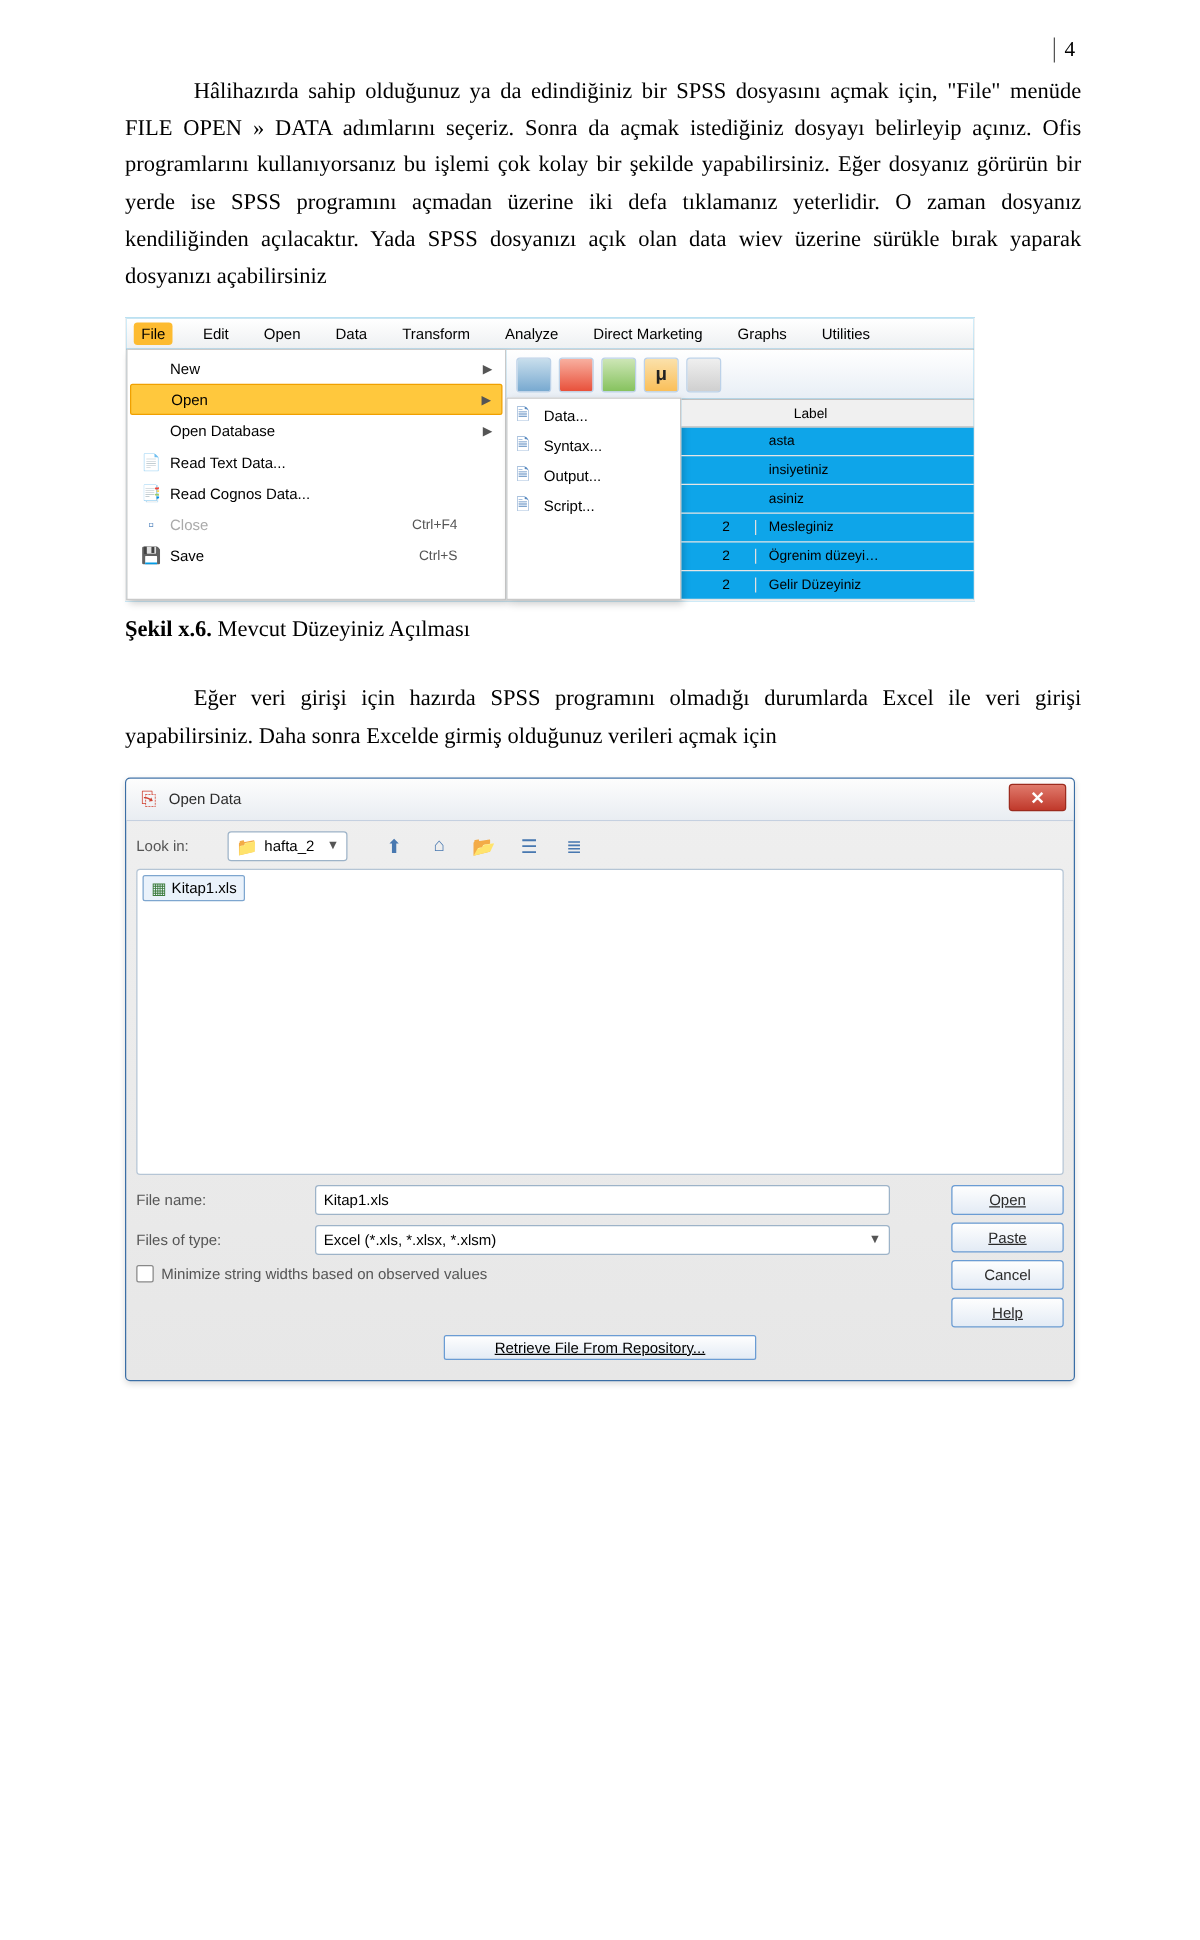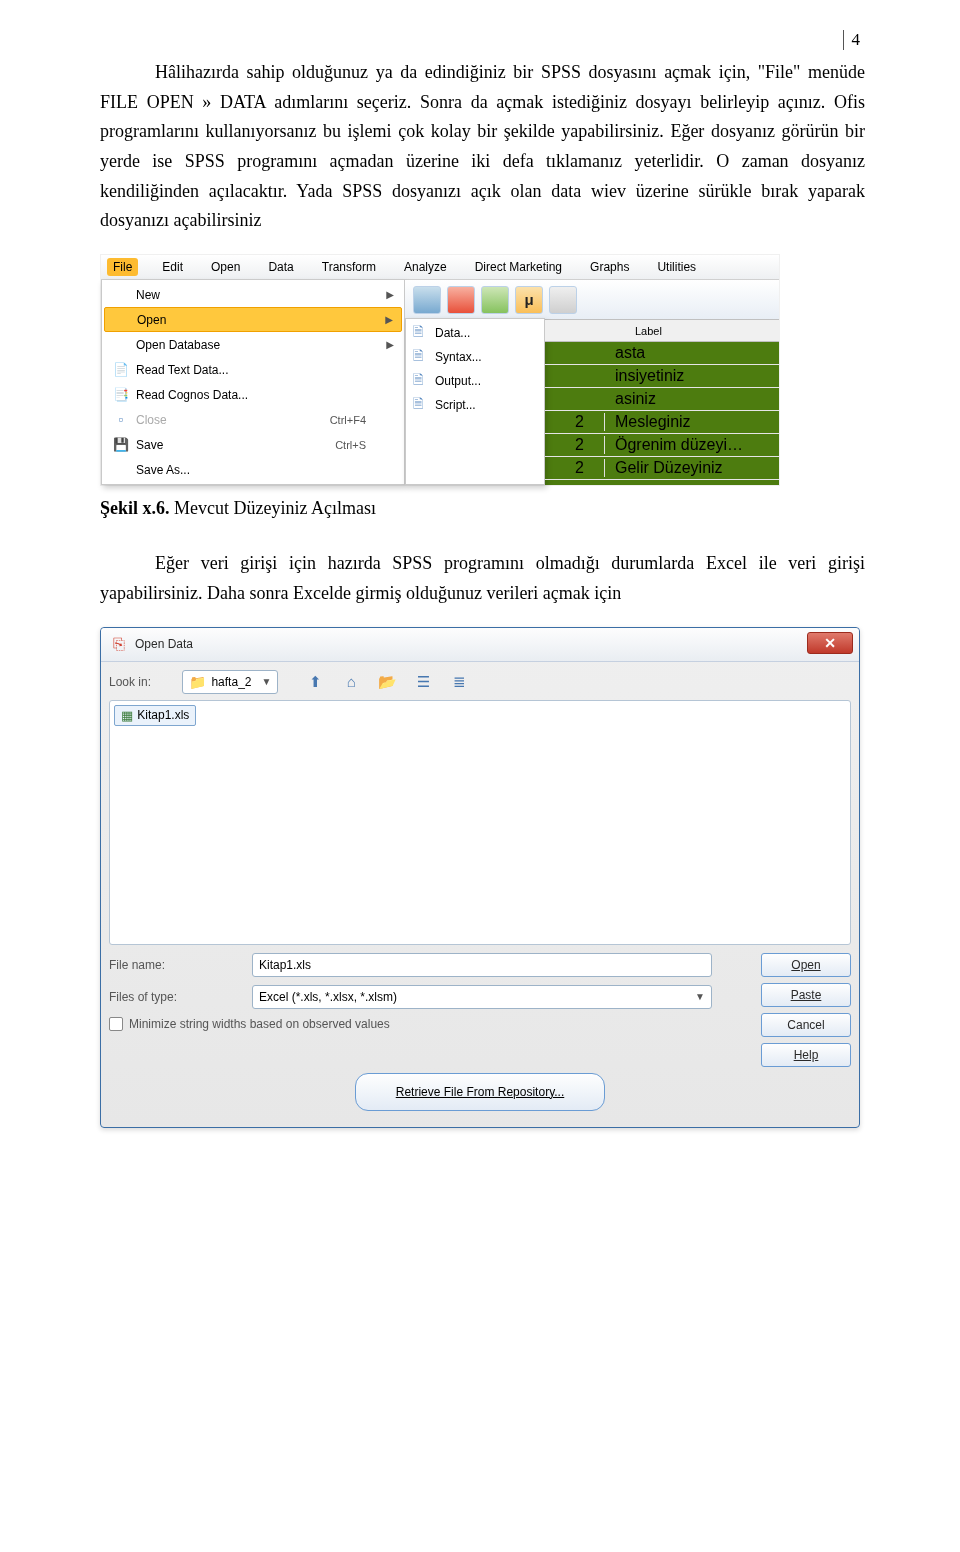--- a/index.html
+++ b/index.html
@@ -41,21 +41,21 @@
     margin: 12px 0 30px 0;
   }
   .caption-lead { font-weight: bold; }
 
   
   .spss-shot {
     width: 680px;
     font-family: Tahoma, Arial, sans-serif;
     font-size: 12px;
     border: 1px solid #f0f0f0;
-    background: #4d7c0f;
+    background: #0ea5e9;
     margin: 15px 0 5px 0;
   }
   .menubar {
     display: flex;
     background: linear-gradient(#fff, #eef0f2);
     border-bottom: 1px solid #d0d0d0;
     padding: 3px 6px;
     gap: 20px;
   }
   .menubar .hot { background: #fdbb30; padding: 2px 6px; border-radius: 3px; }
@@ -126,21 +126,21 @@
     align-items: center;
     font-size: 11px;
   }
   .grid-head .c1 { width: 60px; border-right: 1px solid #c0c0c0; text-align: center; }
   .grid-head .c2 { flex: 1; padding-left: 30px; }
   .grid-row {
     display: flex;
     height: 23px;
     align-items: center;
     border-bottom: 1px solid #e5e5e5;
-    font-size: 16px;
+    font-size: 11px;
   }
   .grid-row .c1 { width: 60px; text-align: right; padding-right: 20px; border-right: 1px solid #e0e0e0; }
   .grid-row .c2 { flex: 1; padding-left: 10px; }
   .right-col { flex: 1; display: flex; flex-direction: column; }
 
   
   .dlg {
     width: 760px;
     font-family: Tahoma, Arial, sans-serif;
     font-size: 12px;
@@ -228,24 +228,24 @@
     height: 24px;
     background: linear-gradient(#fefefe, #e3ebf5);
     border: 1px solid #6a9cd4;
     border-radius: 3px;
     color: #2a2a2a;
     display: flex; align-items: center; justify-content: center;
     text-decoration: none;
   }
   .repo-btn {
     width: 250px; margin: 6px auto 8px;
-    height: 38px;
+    height: 20px;
     background: linear-gradient(#fefefe, #e3ebf5);
     border: 1px solid #6a9cd4;
-    border-radius: 13px;
+    border-radius: 2px;
     display: flex; align-items: center; justify-content: center;
   }
   .u { text-decoration: underline; }
 </style>
 </head>
 <body>
 
 <div class="page">
   <div class="page-num">4</div>
 
@@ -292,24 +292,20 @@
         </div>
         <div class="fmi disabled">
           <span class="ico">▫</span>
           <span class="lbl">Close</span>
           <span class="short">Ctrl+F4</span>
         </div>
         <div class="fmi">
           <span class="ico">💾</span>
           <span class="lbl">Save</span>
           <span class="short">Ctrl+S</span>
-        </div>
-        <div class="fmi">
-          <span class="ico"></span>
-          <span class="lbl">Save As...</span>
         </div>
       </div>
 
       <div class="right-col">
         <div class="toolbar">
           <span class="tbicon blu"></span>
           <span class="tbicon red"></span>
           <span class="tbicon grn"></span>
           <span class="tbicon" style="font-weight:bold;font-size:15px;color:#222;">μ</span>
           <span class="tbicon gry"></span>

